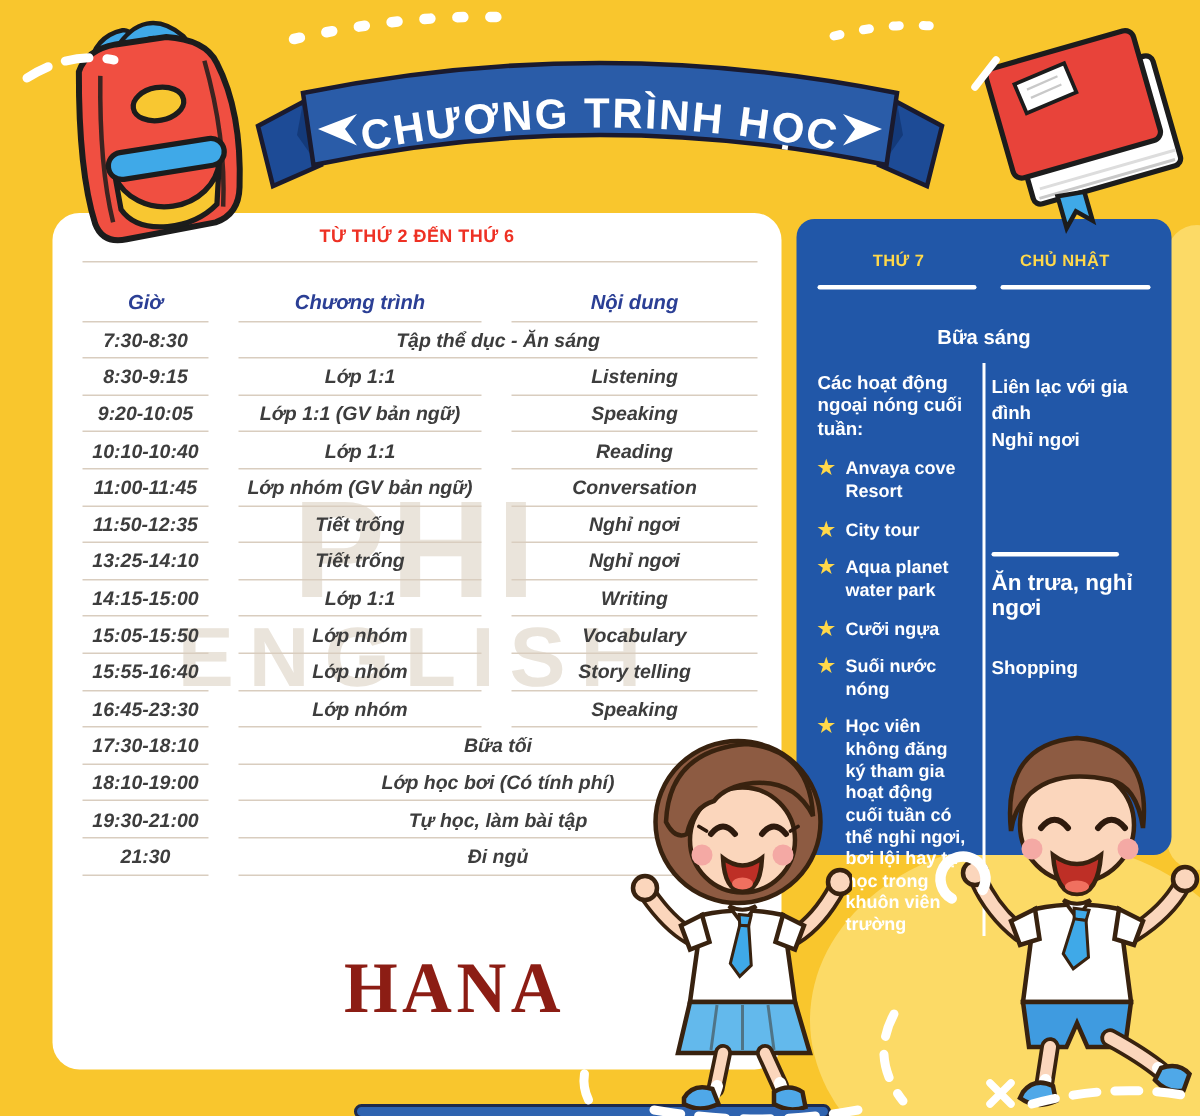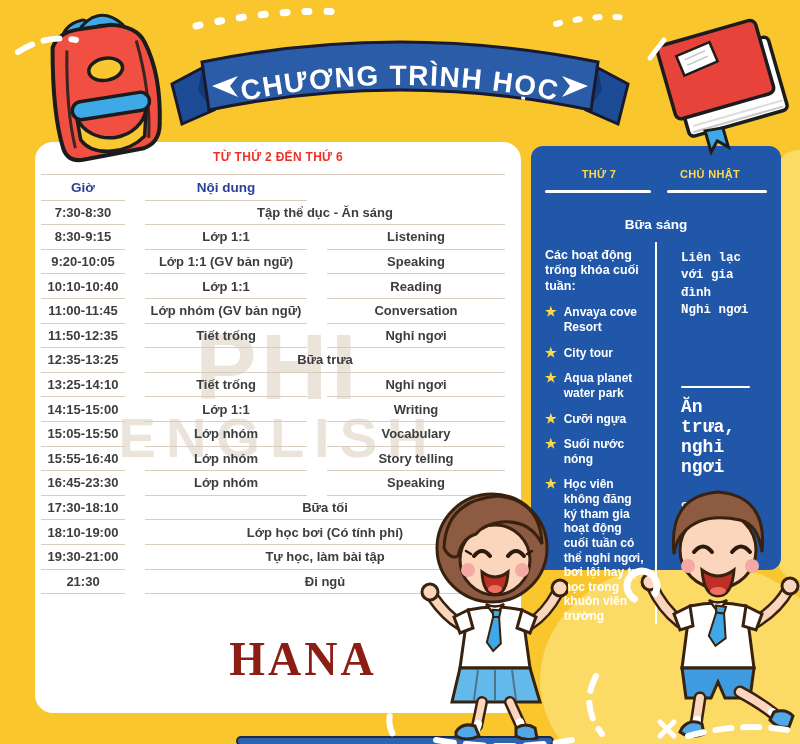--- a/index.html
+++ b/index.html
@@ -18,21 +18,21 @@
   .blob.a{left:540px;top:560px;width:300px;height:240px;}
   .blob.b{left:778px;top:150px;width:40px;height:430px;border-radius:20px;}
 
   
   .card{position:absolute;left:35px;top:142px;width:486px;height:571px;background:#fff;border-radius:18px;z-index:1;}
   .card-title{position:absolute;left:0;right:0;top:8px;text-align:center;color:var(--title-red);font-size:12px;font-weight:800;letter-spacing:.3px;}
   .watermark{position:absolute;left:50%;top:182px;transform:translateX(-50%);text-align:center;color:#EAE4DB;font-weight:800;line-height:.95;z-index:0;white-space:nowrap;}
   .watermark .wm1{font-size:92px;letter-spacing:4px;}
   .watermark .wm2{font-size:56px;letter-spacing:10px;}
 
-  .tbl{position:absolute;left:6px;right:16px;top:32px;border-top:1.5px solid var(--line-tan);padding-top:1px;z-index:2;}
+  .tbl{position:absolute;left:20px;right:16px;top:32px;border-top:1.5px solid var(--line-tan);padding-top:15px;z-index:2;font-style:italic;}
   .trow{display:grid;grid-template-columns:84px 162px 1fr;column-gap:20px;height:24.6px;}
   .trow.hdr .cell{color:var(--header-blue);font-size:13.5px;font-weight:800;}
   .cell{display:flex;align-items:center;justify-content:center;border-bottom:1.5px solid var(--line-tan);
         font-size:13px;font-weight:700;color:var(--cell-text);white-space:nowrap;}
   .cell.span2{grid-column:2/4;}
 
   .brand{position:absolute;left:178px;top:490px;width:180px;text-align:center;
          font-family:"Liberation Serif", serif;font-weight:900;font-size:46px;letter-spacing:3px;
          color:var(--brand-maroon);z-index:2;transform:scaleY(1.05);}
 
@@ -44,28 +44,28 @@
   .wk-headers .h.sat{width:108px;}
   .wk-headers .h.sun{flex:1;}
   .wk-underline{display:flex;gap:16px;margin-top:10px;}
   .wk-underline div{height:2.5px;background:#fff;border-radius:2px;}
   .wk-underline .u1{width:106px;}
   .wk-underline .u2{flex:1;}
   .breakfast{margin-top:24px;text-align:center;font-size:13.5px;font-weight:800;}
   .full-rule{height:2.5px;background:#fff;border-radius:2px;margin-top:8px;}
   .panel-body{display:flex;flex:1;margin-top:2px;}
   .sat-col{width:110px;padding-right:7px;padding-top:6px;}
-  .sun-col{flex:1;border-left:2.5px solid #fff;padding-left:24px;padding-top:8px;font-family:Liberation Mono, monospace;}
+  .sun-col{flex:1;border-left:2.5px solid #fff;padding-left:4px;padding-top:8px;}
   .sat-intro{font-size:12.5px;font-weight:800;line-height:1.25;}
   .act-list{list-style:none;}
   .act-item{display:flex;gap:7px;margin-top:11px;font-size:12px;font-weight:800;line-height:1.22;}
   .act-item .star{color:var(--accent-yellow);font-size:13px;line-height:1.1;flex:0 0 auto;}
   .sun-block{font-size:12.5px;font-weight:800;line-height:1.4;}
   .mid-rule{height:2.5px;background:#fff;border-radius:2px;width:80%;margin-top:66px;}
-  .mid-label{margin-top:9px;font-size:18px;font-weight:800;}
+  .mid-label{margin-top:9px;font-size:15px;font-weight:800;}
   .sun-bottom{margin-top:23px;}
 
   
   .banner{position:absolute;left:168px;top:20px;width:464px;height:114px;z-index:3;}
   
   .art{position:absolute;z-index:4;}
   .kids{z-index:6;}
   .deco{position:absolute;inset:0;z-index:7;pointer-events:none;}
   .bottom-strip{position:absolute;left:236px;top:736px;width:318px;height:10px;background:#2E63B0;
                 border:2px solid #1E2A4C;border-radius:5px;z-index:1;}
@@ -96,20 +96,21 @@
 
   <div class="card">
     <div class="watermark">
       <div class="wm1"><span>PHI</span></div>
       <div class="wm2"><span>ENGLISH</span></div>
     </div>
     <div class="card-title">TỪ THỨ 2 ĐẾN THỨ 6</div>
     <div class="tbl">
       <div class="trow hdr">
         <div class="cell">Giờ</div>
+        <div class="cell">Chương trình</div>
         <div class="cell">Nội dung</div>
       </div>
       <div id="schedule-rows">
           <div class="trow">
             <div class="cell">7:30-8:30</div>
             <div class="cell span2">Tập thể dục - Ăn sáng</div>
           </div>
           <div class="trow">
             <div class="cell">8:30-9:15</div>
             <div class="cell">Lớp 1:1</div>
@@ -127,24 +128,20 @@
           </div>
           <div class="trow">
             <div class="cell">11:00-11:45</div>
             <div class="cell">Lớp nhóm (GV bản ngữ)</div>
             <div class="cell">Conversation</div>
           </div>
           <div class="trow">
             <div class="cell">11:50-12:35</div>
             <div class="cell">Tiết trống</div>
             <div class="cell">Nghỉ ngơi</div>
-          </div>
-          <div class="trow">
-            <div class="cell">12:35-13:25</div>
-            <div class="cell span2">Bữa trưa</div>
           </div>
           <div class="trow">
             <div class="cell">13:25-14:10</div>
             <div class="cell">Tiết trống</div>
             <div class="cell">Nghỉ ngơi</div>
           </div>
           <div class="trow">
             <div class="cell">14:15-15:00</div>
             <div class="cell">Lớp 1:1</div>
             <div class="cell">Writing</div>
@@ -191,21 +188,21 @@
       <div class="h sun">CHỦ NHẬT</div>
     </div>
     <div class="wk-underline">
         <div class="u1"></div>
         <div class="u2"></div>
       </div>
     <div class="breakfast">Bữa sáng</div>
     <div class="full-rule"></div>
     <div class="panel-body">
       <div class="sat-col">
-        <div class="sat-intro">Các hoạt động trống khóa cuối tuần:</div>
+        <div class="sat-intro">Các hoạt động ngoại nóng cuối tuần:</div>
         <ul class="act-list" id="activity-list">
             <li class="act-item">
               <span class="star">★</span>
               <span>Anvaya cove Resort</span>
             </li>
             <li class="act-item">
               <span class="star">★</span>
               <span>City tour</span>
             </li>
             <li class="act-item">

